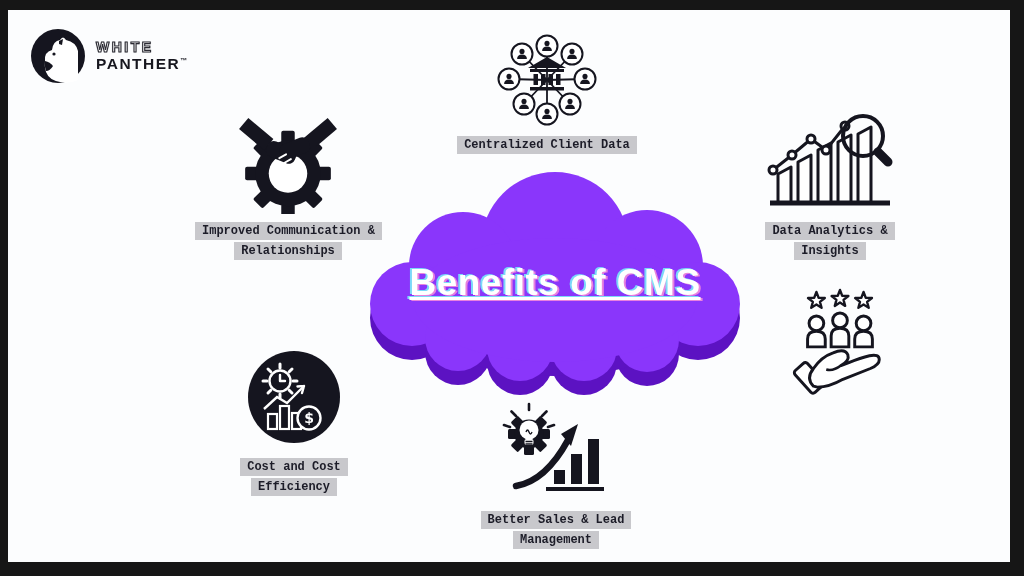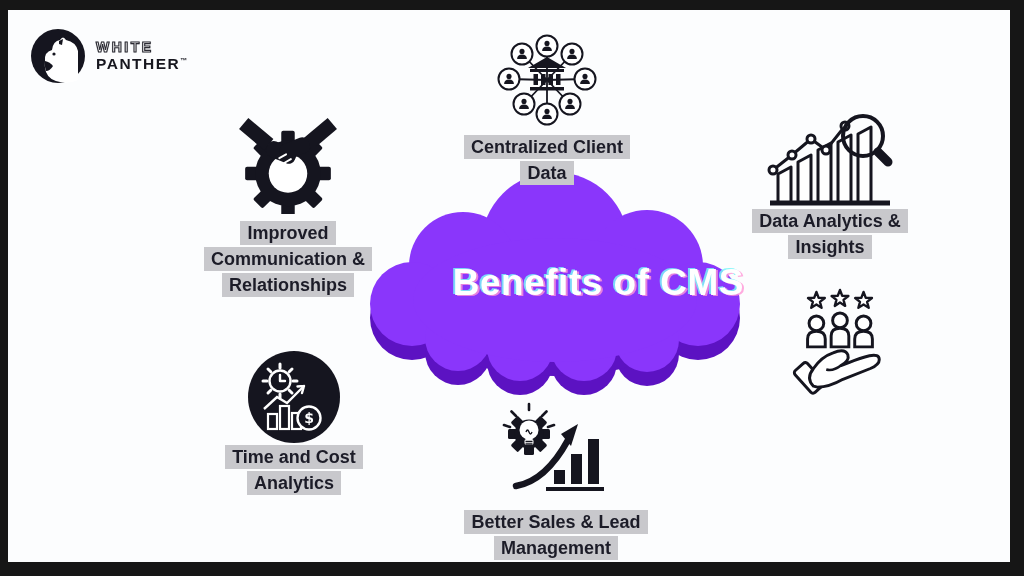--- a/index.html
+++ b/index.html
@@ -10,38 +10,38 @@
 
   
   .logo{left:30px;top:28px;display:flex;align-items:center;gap:10px;}
   .logo-text{display:flex;flex-direction:column;line-height:1.15;}
   .brand-hollow{color:#ffffff;-webkit-text-stroke:1.1px #2b2b33;text-shadow:0 0 1px #2b2b33;font-weight:800;font-size:14px;letter-spacing:2.5px;}
   .brand-solid{color:#17171f;font-weight:800;font-size:15.5px;letter-spacing:1.5px;}
   .tm{font-size:7px;vertical-align:super;font-weight:700;}
 
   
   .cloud-wrap{left:366px;top:166px;width:378px;height:232px;}
-  .cloud-title{position:absolute;left:0;top:96px;width:100%;text-align:right;
+  .cloud-title{position:absolute;left:0;top:96px;width:100%;text-align:center;
     font-size:37px;font-weight:800;color:#ffffff;letter-spacing:.5px;
-    text-shadow:-2px -1px 0 rgba(120,244,248,.85), 2px 1px 0 rgba(255,150,215,.8);}
+    text-shadow:-2px -1px 0 rgba(120,244,248,.85), 2px 1px 0 rgba(255,150,215,.8);text-decoration:underline;}
 
   
   .benefit{display:flex;flex-direction:column;align-items:center;}
-  .b-label{display:inline;background:#c8c8cc;color:#1c1c28;font-weight:700;font-size:18px;
+  .b-label{display:inline;background:#c8c8cc;color:#1c1c28;font-weight:700;font-size:12px;
     line-height:1.45;padding:2px 7px;text-align:center;
-    -webkit-box-decoration-break:clone;box-decoration-break:clone;}
+    -webkit-box-decoration-break:clone;box-decoration-break:clone;font-family:Liberation Mono, monospace;}
   .b-label-wrap{text-align:center;}
   .b1{left:452px;top:34px;width:190px;}
   .b2{left:193px;top:110px;width:190px;}
   .b2 .b-label-wrap{max-width:186px;}
   .b3{left:745px;top:110px;width:170px;}
   .b4{left:730px;top:286px;width:218px;}
   .b5{left:214px;top:350px;width:160px;}
   .b6{left:450px;top:394px;width:212px;}
-  .mt2{margin-top:17px;} .mt6{margin-top:6px;} .mt8{margin-top:8px;} .mt12{} .mt0{margin-top:-2px;}
+  .mt2{margin-top:17px;} .mt6{margin-top:6px;} .mt8{margin-top:8px;} .mt12{margin-top:12px;} .mt0{margin-top:-2px;}
 </style>
 </head>
 <body>
 
 <div class="stage">
   <div class="paper"></div>
 
   <svg width="0" height="0" style="position:absolute" aria-hidden="true">
     <defs>
       <g id="person-glyph">
@@ -214,21 +214,21 @@
       <g fill="none" stroke="#ffffff" stroke-width="2.2">
         <rect x="21" y="64" width="9" height="15"></rect>
         <rect x="33" y="56" width="9" height="23"></rect>
         <rect x="45" y="63" width="9" height="16"></rect>
       </g>
       <polyline points="17,59 30,47 40,53 57,36" fill="none" stroke="#ffffff" stroke-width="2.4"></polyline>
       <path d="M57,36 L50.5,36.5 M57,36 L55,43" stroke="#ffffff" stroke-width="2.4" stroke-linecap="round"></path>
       <circle cx="62" cy="68" r="11.5" fill="#15151f" stroke="#ffffff" stroke-width="2.4"></circle>
       <text x="62" y="73" text-anchor="middle" font-size="14" font-weight="bold" fill="#ffffff" font-family="DejaVu Sans, sans-serif">$</text>
     </svg>
-    <div class="b-label-wrap mt12"><span class="b-label">Time and Cost Analytics</span></div>
+    <div class="b-label-wrap mt12"><span class="b-label">Cost and Cost Efficiency</span></div>
   </div>
 
   <div class="abs benefit b6">
     <svg width="116" height="98" viewBox="0 0 116 98">
       <path d="M31,16 V10 M18,22 L13.5,17.5 M44,22 L48.5,17.5 M12,33 L6,31 M50,33 L56,31" stroke="#15151f" stroke-width="2.6" stroke-linecap="round"></path>
       <g fill="#15151f">
         <rect x="-4.5" y="-5" width="9" height="10" rx="1.5" transform="translate(47.5,40)"></rect>
         <rect x="-4.5" y="-5" width="9" height="10" rx="1.5" transform="translate(42.7,51.7) rotate(45)"></rect>
         <rect x="-4.5" y="-5" width="9" height="10" rx="1.5" transform="translate(31,56.5) rotate(90)"></rect>
         <rect x="-4.5" y="-5" width="9" height="10" rx="1.5" transform="translate(19.3,51.7) rotate(135)"></rect>

